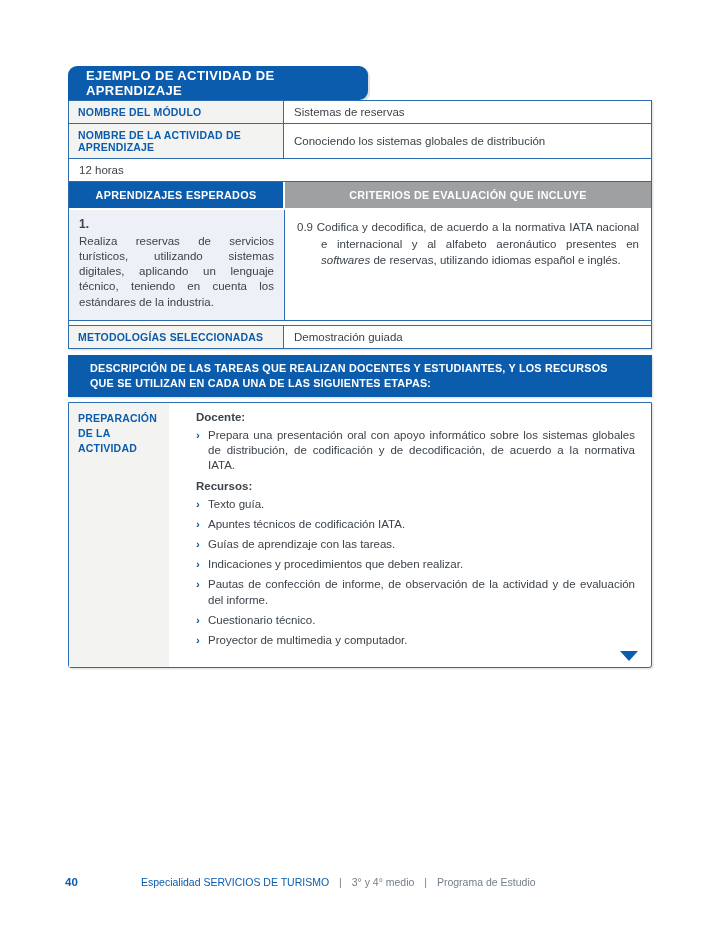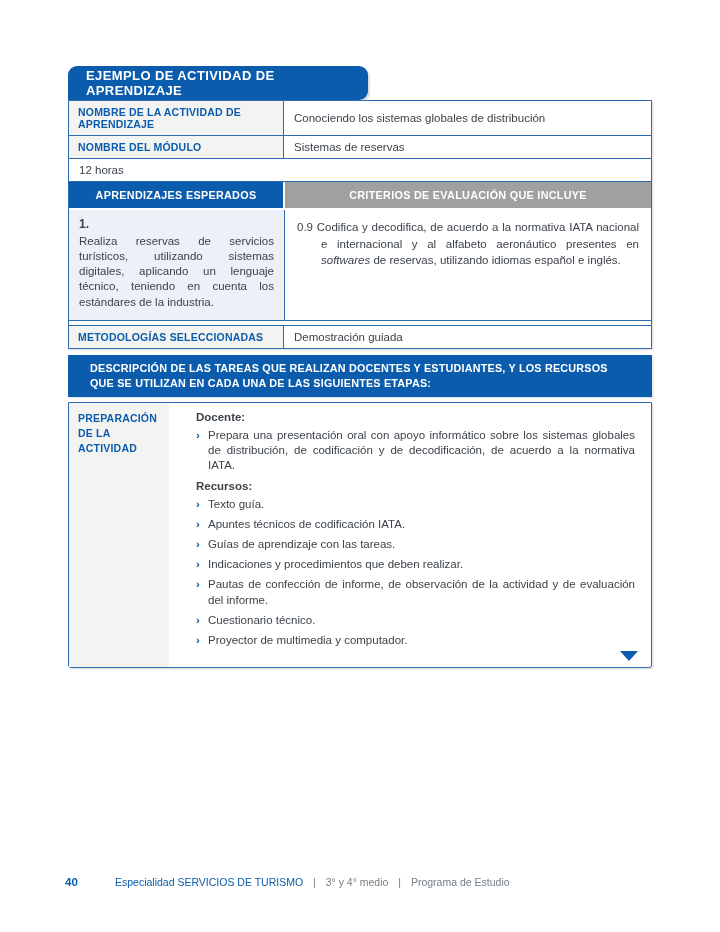--- a/index.html
+++ b/index.html
@@ -77,46 +77,46 @@
   .bullet-item{display:flex;margin-bottom:5px;}
   .bullet{color:var(--accent-blue,#0b5cad);font-weight:bold;width:12px;flex:0 0 12px;}
   .btext{flex:1;text-align:justify;}
   .tri{
     position:absolute;right:13px;bottom:6px;width:0;height:0;
     border-left:9px solid transparent;border-right:9px solid transparent;
     border-top:10px solid var(--accent-blue,#0b5cad);
   }
 
   
-  .footer{position:absolute;left:65px;top:876px;display:flex;align-items:flex-end;font-size:10.5px;}
+  .footer{position:absolute;left:65px;top:876px;display:flex;align-items:flex-end;font-size:10.5px;gap:26px;}
   .pageno{color:var(--accent-blue,#0b5cad);font-weight:bold;font-size:11.5px;width:50px;}
   .fblue{color:var(--accent-blue,#0b5cad);}
   .fsep{color:var(--footer-gray,#747e87);padding:0 7px;}
   .fgray{color:var(--footer-gray,#747e87);}
 </style>
 </head>
 <body>
 
 <div class="page">
   <div class="content">
 
     <div class="tab">
       <span>EJEMPLO DE ACTIVIDAD DE APRENDIZAJE</span>
     </div>
 
     <div class="box box1">
 
       <div class="irow">
+        <div class="lbl">NOMBRE DEL MÓDULO</div>
+        <div class="val">Sistemas de reservas</div>
+      </div>
+
+      <div class="irow">
         <div class="lbl">NOMBRE DE LA ACTIVIDAD DE APRENDIZAJE</div>
         <div class="val">Conociendo los sistemas globales de distribución</div>
-      </div>
-
-      <div class="irow">
-        <div class="lbl">NOMBRE DEL MÓDULO</div>
-        <div class="val">Sistemas de reservas</div>
       </div>
 
       <div class="irow">
         <div class="val">12 horas</div>
       </div>
 
       <div class="hrow">
         <div class="hl">APRENDIZAJES ESPERADOS</div>
         <div class="hr">CRITERIOS DE EVALUACIÓN QUE INCLUYE</div>
       </div>

